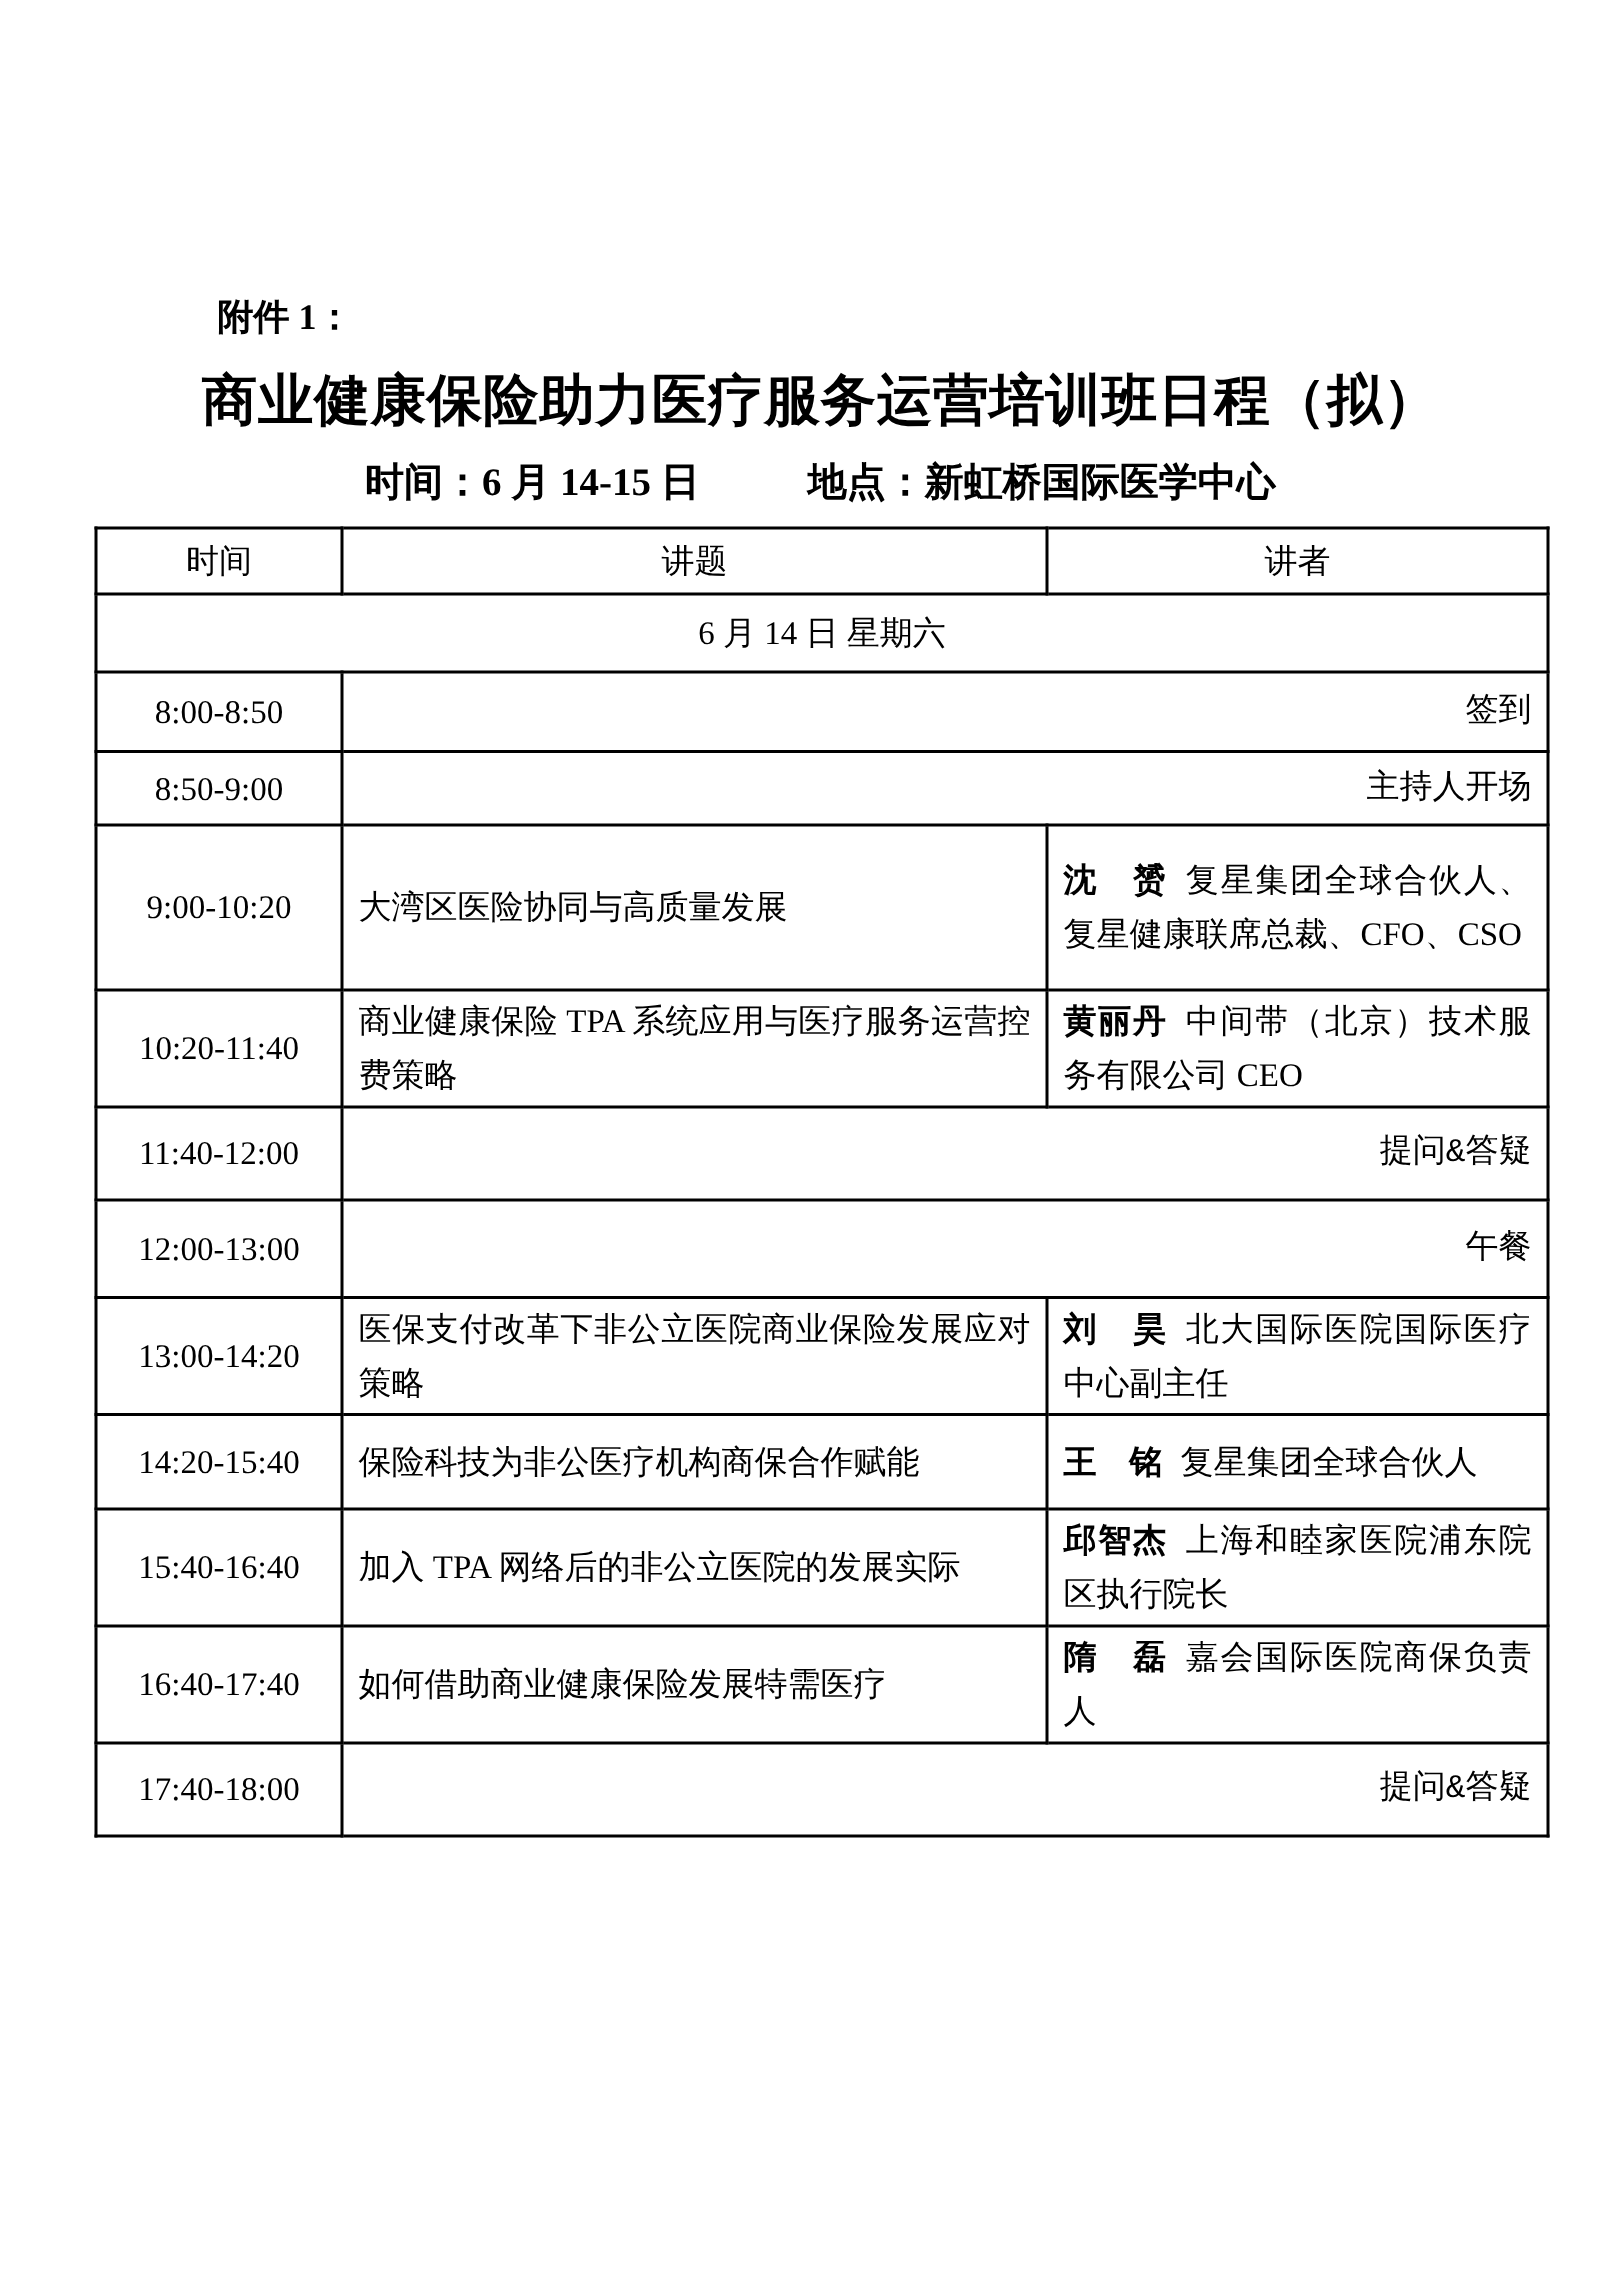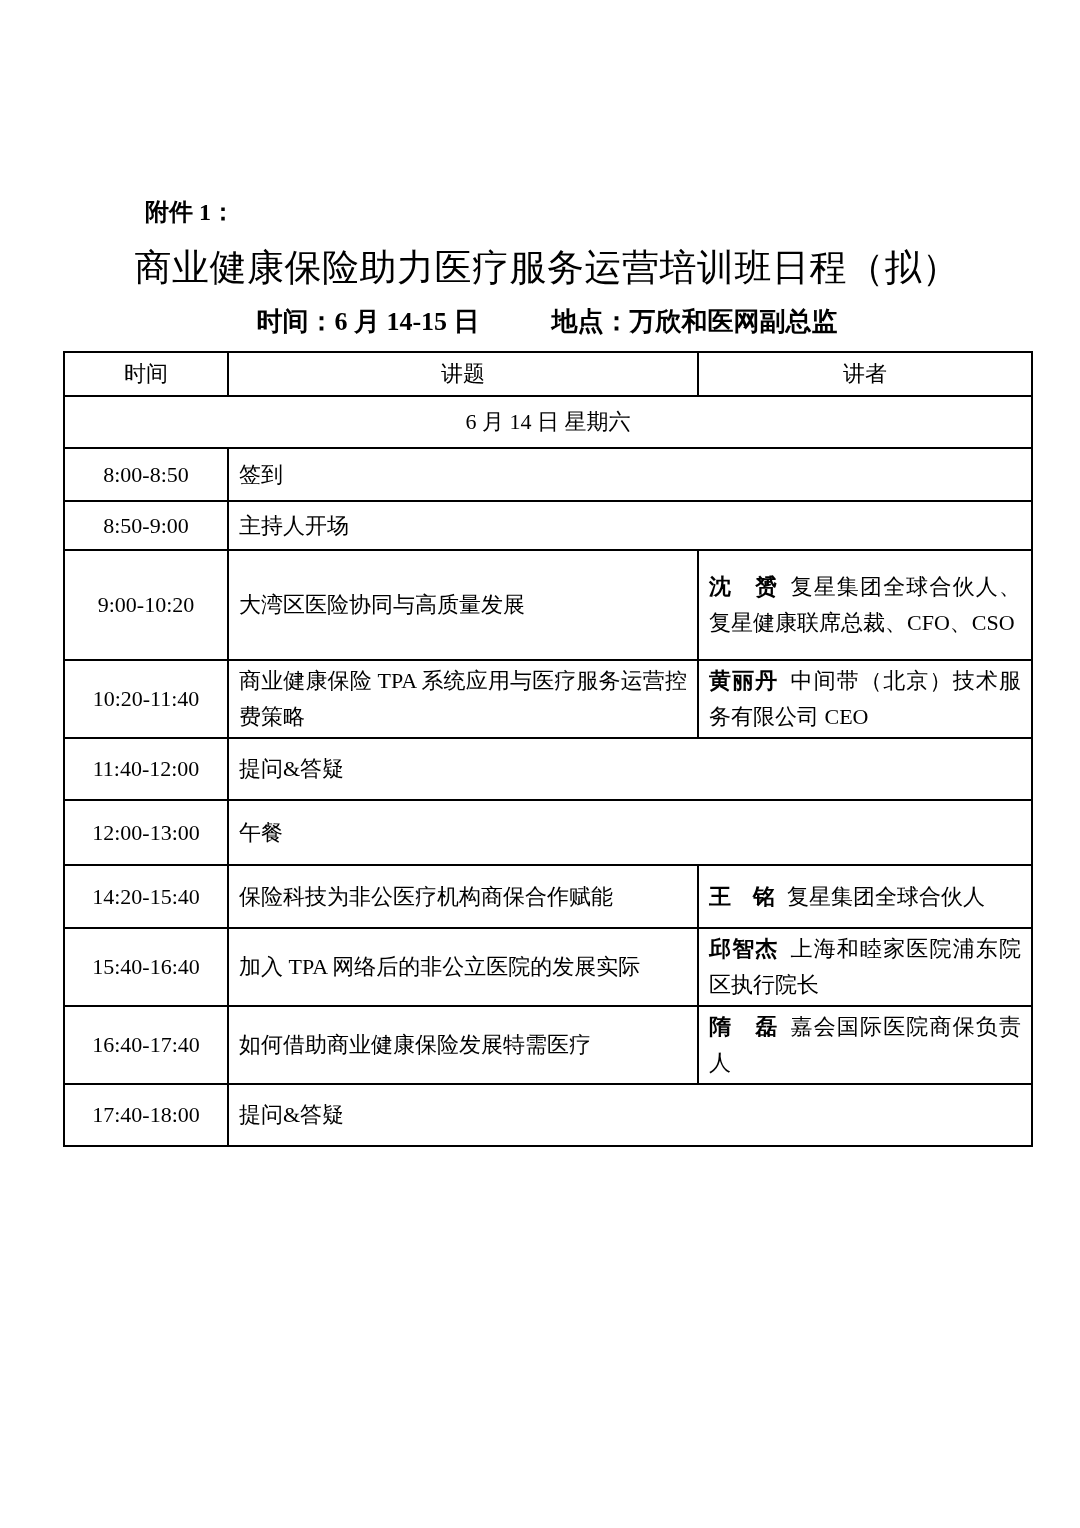--- a/index.html
+++ b/index.html
@@ -25,21 +25,21 @@
   .attachment {
     margin: 193px 0 0 82px;
     font-size: 24px;
     font-weight: bold;
     line-height: 38px;
   }
   .title {
     margin-top: 14px;
     text-align: center;
     font-size: 37px;
-    font-weight: normal;
+    font-weight: bold;
     line-height: 46px;
     letter-spacing: 0.5px;
     white-space: nowrap;
   }
   .meta {
     margin-top: 14px;
     display: flex;
     justify-content: center;
     gap: 72px;
     font-size: 26px;
@@ -71,21 +71,22 @@
   td.date-row {
     text-align: center;
     font-weight: bold;
   }
   td.time-cell {
     text-align: center;
     padding: 2px 4px;
     white-space: nowrap;
   }
   td.merged-cell {
-    text-align: left;
+    text-align: right;
+    font-family: Liberation Mono, monospace;
   }
   td.topic-cell {
     font-weight: bold;
     text-align: justify;
   }
   td.speaker-cell {
     text-align: justify;
   }
   .spk-name {
     font-weight: bold;
@@ -97,21 +98,21 @@
 
 <div class="page">
   <div class="doc">
 
     <div class="attachment">附件 1：</div>
 
     <div class="title">商业健康保险助力医疗服务运营培训班日程（拟）</div>
 
     <div class="meta">
       <span>时间：6 月 14-15 日</span>
-      <span>地点：万欣和医网副总监</span>
+      <span>地点：新虹桥国际医学中心</span>
     </div>
 
     <table class="schedule">
       <colgroup>
           <col class="c1">
           <col class="c2">
           <col class="c3">
         </colgroup>
 
       <tbody>
@@ -150,20 +151,25 @@
       <tr style="height:62px;">
         <td class="time-cell">11:40-12:00</td>
         <td class="merged-cell" colspan="2">提问&amp;答疑</td>
       </tr>
 
       <tr style="height:65px;">
         <td class="time-cell">12:00-13:00</td>
         <td class="merged-cell" colspan="2">午餐</td>
       </tr>
 
+      <tr style="height:73px;">
+        <td class="time-cell">13:00-14:20</td>
+        <td class="topic-cell">医保支付改革下非公立医院商业保险发展应对策略</td>
+        <td class="speaker-cell"><span class="spk-name">刘　昊</span><span class="spk-desc">北大国际医院国际医疗中心副主任</span></td>
+      </tr>
 
       <tr style="height:63px;">
         <td class="time-cell">14:20-15:40</td>
         <td class="topic-cell">保险科技为非公医疗机构商保合作赋能</td>
         <td class="speaker-cell"><span class="spk-name">王　铭</span><span class="spk-desc">复星集团全球合伙人</span></td>
       </tr>
 
       <tr style="height:74px;">
         <td class="time-cell">15:40-16:40</td>
         <td class="topic-cell">加入 TPA 网络后的非公立医院的发展实际</td>

